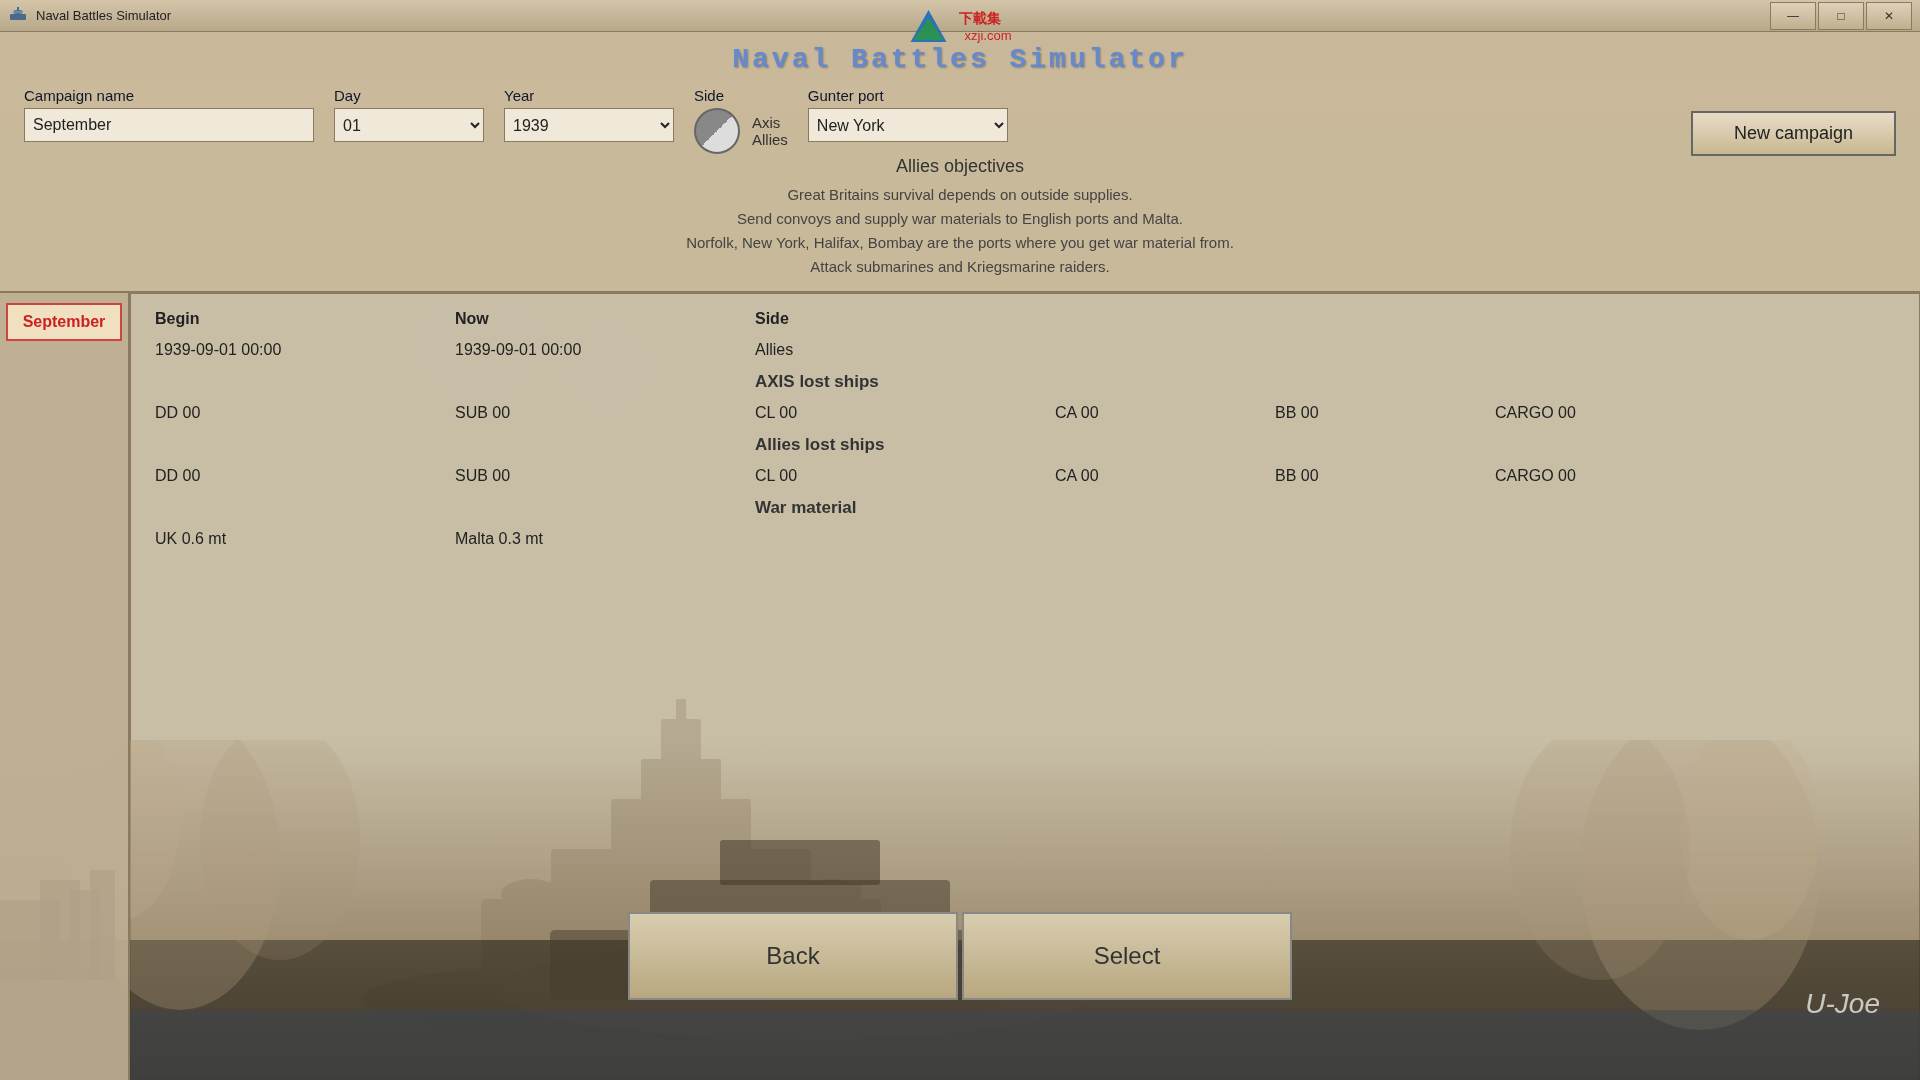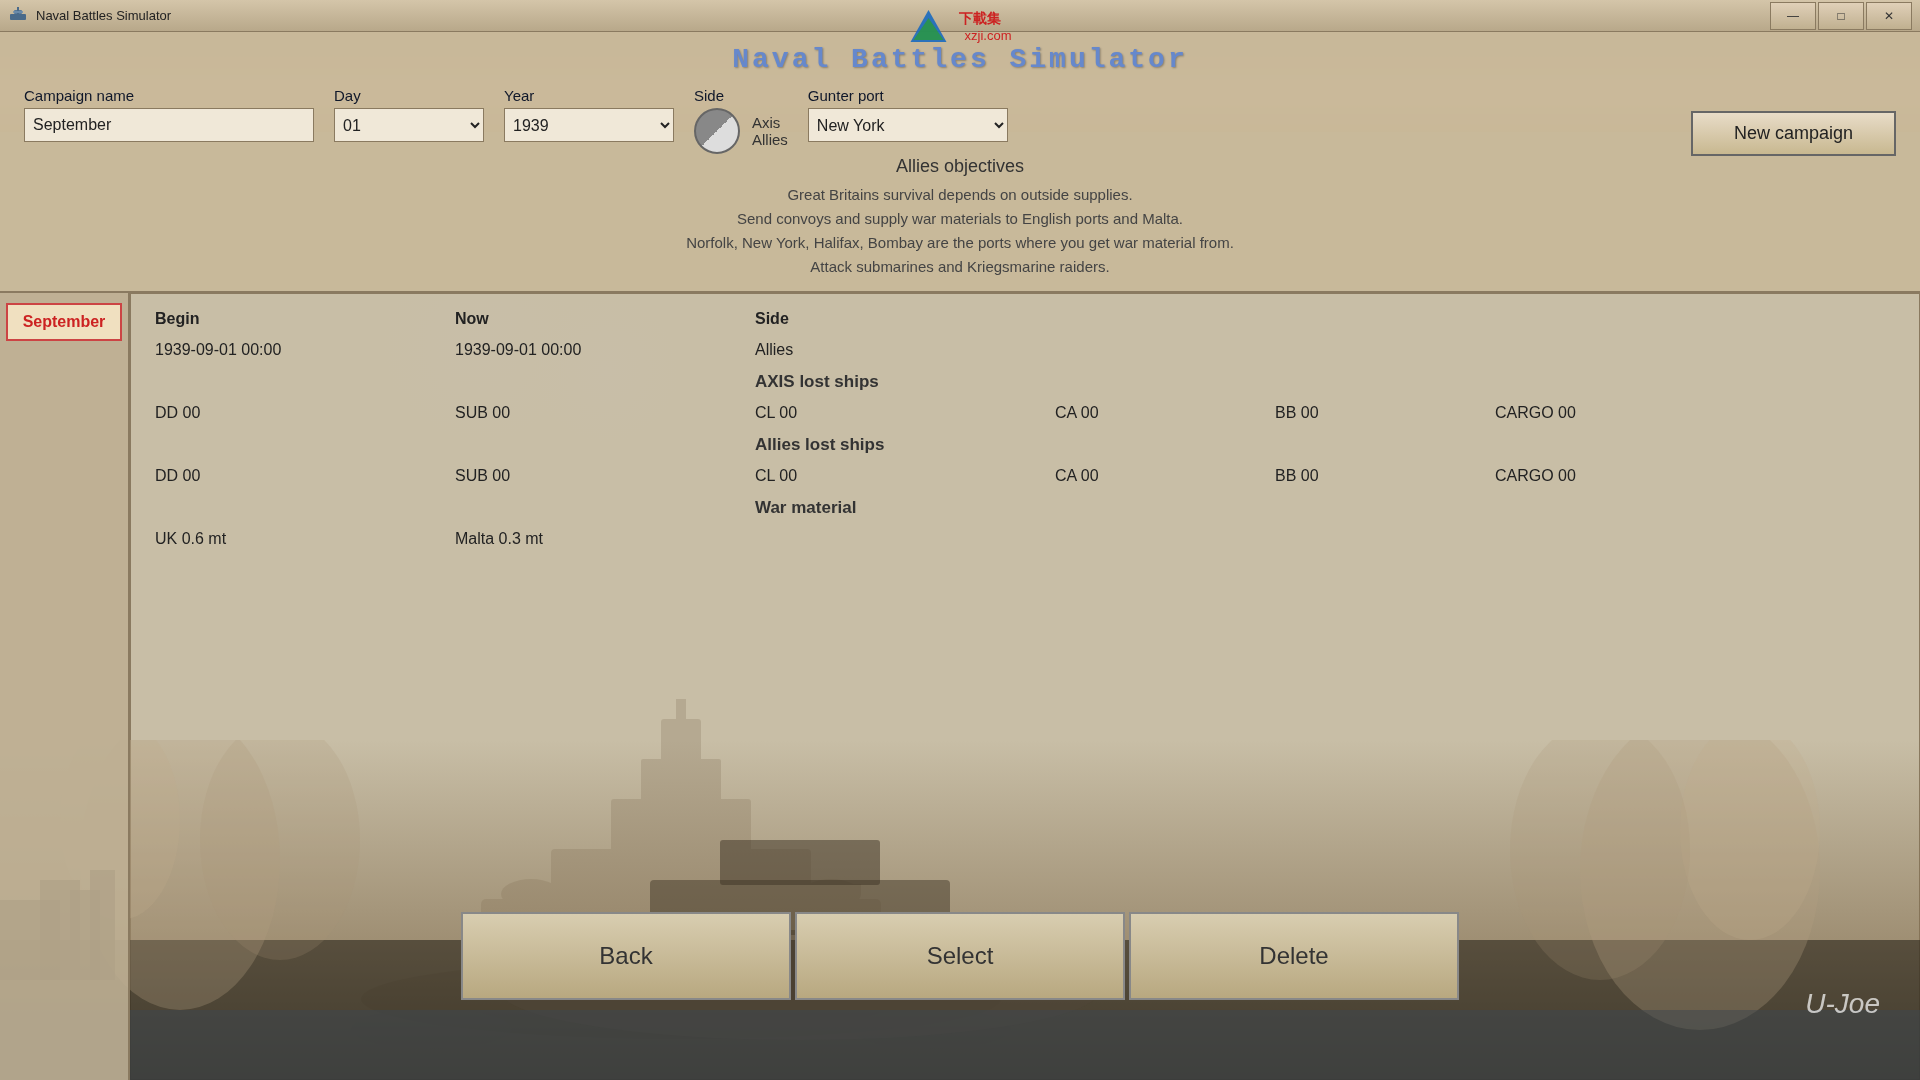--- a/index.html
+++ b/index.html
@@ -620,16 +620,15 @@
 
       <rect x="0" y="270" width="1920" height="70" fill="rgba(60,70,80,0.5)"></rect>
     </svg>
   </div>
 
 </div>
 
 <div id="button-bar">
   <button class="bottom-btn">Back</button>
   <button class="bottom-btn">Select</button>
-  <button class="bottom-btn">Delete</button>
 </div>
 
 <div id="bottom-watermark">U-Joe</div>
 
 </body></html>

